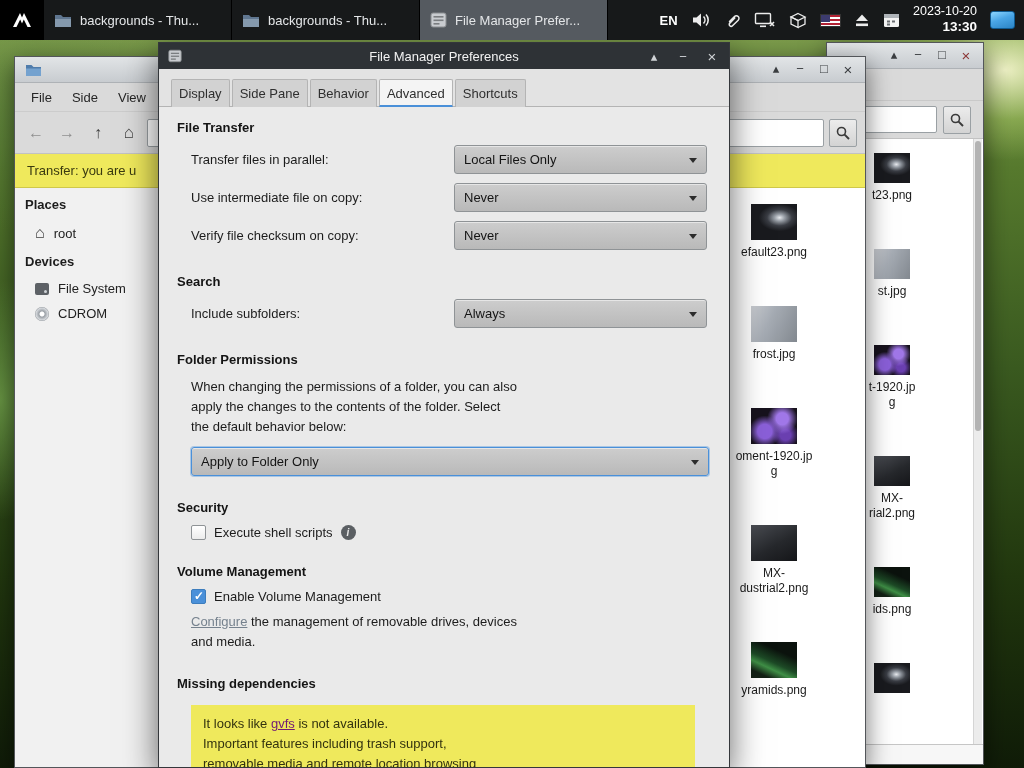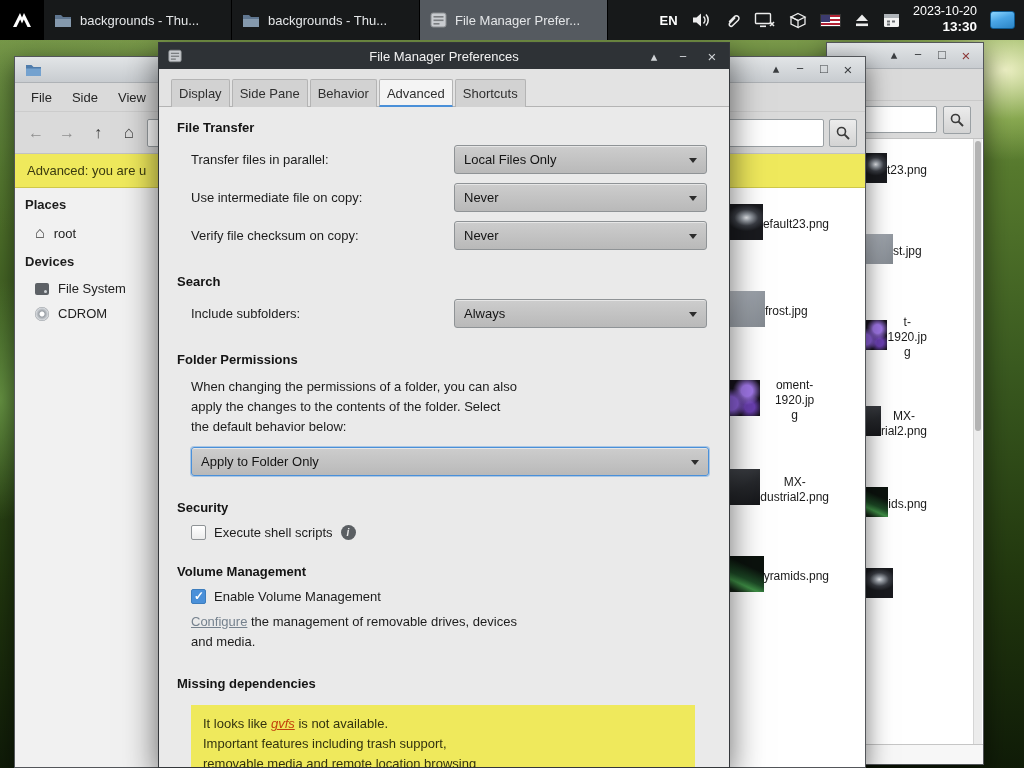--- a/index.html
+++ b/index.html
@@ -56,21 +56,21 @@
   .win1-body { flex:1; display:flex; min-height:0; }
   .sidebar { width:150px; background:#f1f1f1; border-right:1px solid #c6c6c6; padding-top:2px; font-size:13px; color:#222; }
   .side-h { font-weight:bold; padding:7px 10px; color:#1d1d1d; }
   .side-item { display:flex; align-items:center; gap:9px; padding:5px 10px 5px 20px; cursor:pointer; }
   .ic-home2::before { content:"⌂"; font-size:16px; color:#3c3c3c; }
   .drive-ic { width:14px; height:12px; background:#5d6166; border-radius:2px; position:relative; }
   .drive-ic::after { content:""; position:absolute; right:2px; bottom:2px; width:3px; height:3px; border-radius:50%; background:#cfd3d7; }
   .cdrom-ic { width:14px; height:14px; border-radius:50%; background:radial-gradient(circle at 50% 50%, #fff 0 2px, #9aa0a6 3px, #d7dade 6px, #8e9499 7px); }
   .fileview { flex:1; background:#fff; position:relative; overflow:hidden; }
   .fcol { position:absolute; left:554px; top:16px; width:110px; }
-  .fitem { display:flex; align-items:center; margin-bottom:46px; cursor:pointer; }
+  .fitem { display:flex; flex-direction:column; align-items:center; margin-bottom:46px; cursor:pointer; }
   .thumb { width:46px; height:36px; margin-bottom:5px; }
   .fname { font-size:12px; color:#1a1a1a; line-height:15px; text-align:center; }
   .fname span { display:block; }
   
   .dark-swirl { background:radial-gradient(ellipse 60% 50% at 62% 38%, #e8eaee 0%, #9aa0a8 18%, #3a3d44 45%, #191a1e 75%); }
   .frost { background:linear-gradient(115deg,#c9ccd1 0%,#a6acb4 40%,#82888f 100%); }
   .purple-flowers { background:radial-gradient(circle at 30% 65%, #8a5fd8 0 18%, rgba(0,0,0,0) 40%),radial-gradient(circle at 68% 30%, #a077e8 0 15%, rgba(0,0,0,0) 38%),radial-gradient(circle at 75% 75%, #6a3fb0 0 12%, rgba(0,0,0,0) 30%),#17121d; }
   .industrial-dark { background:linear-gradient(150deg,#4a4d53 0%,#26282c 55%,#141518 100%); }
   .green-lights { background:linear-gradient(205deg,#0b120d 30%,#1d4a26 55%,#3f8f46 68%,#132015 85%); }
   
@@ -108,21 +108,21 @@
   .desc { margin:0 0 10px 14px; width:330px; line-height:20px; }
   .chkrow { display:flex; align-items:center; gap:8px; margin:2px 0 0 14px; }
   .cb { width:15px; height:15px; border:1px solid #8f9396; border-radius:2px; background:linear-gradient(#ffffff,#ececec); position:relative; cursor:pointer; flex-shrink:0; }
   .cb.on { background:#4a90d9; border-color:#3d7dbd; }
   .cb.on::after { content:"✓"; position:absolute; left:2px; top:-1px; color:#fff; font-size:12px; font-weight:bold; }
   .info-ic { width:15px; height:15px; border-radius:50%; background:#5b5f63; color:#e9e9e9; font-size:10px; font-weight:bold; font-style:italic;
              display:flex; align-items:center; justify-content:center; }
   .info-ic::before { content:"i"; }
   .cfg { margin:8px 0 0 14px; width:330px; line-height:20px; }
   .link-gray { color:#76828e; text-decoration:underline; cursor:pointer; }
-  .link-blue { color:#c2410c; text-decoration:underline; cursor:pointer;font-style:italic; }
+  .link-blue { color:#701a75; text-decoration:underline; cursor:pointer; }
   .ybox { margin:14px 12px 0 14px; background:#efe95c; padding:9px 12px; line-height:20px; color:#33330f; }
 </style>
 </head>
 <body>
 
 <div class="screen">
 
   <div class="panel">
     <div class="mx-logo">
       <svg width="26" height="26" viewBox="0 0 26 26">
@@ -307,21 +307,21 @@
       <input class="pathfield" value="" style="">
       <div class="magbtn">
         <svg width="16" height="16" viewBox="0 0 16 16">
           <circle cx="6.5" cy="6.5" r="4" fill="none" stroke="#3a3a3a" stroke-width="1.6"></circle>
           <line x1="9.6" y1="9.6" x2="14" y2="14" stroke="#3a3a3a" stroke-width="2"></line>
         </svg>
       </div>
     </div>
 
     <div class="warnbar">
-      <span>Advanced: you are u</span>
+      <span>Transfer: you are u</span>
     </div>
 
     <div class="win1-body">
       <div class="sidebar">
         <div class="side-h">Places</div>
         <div class="side-item">
           <span class="ic-home2"></span>
           <span>root</span>
         </div>
         <div class="side-h">Devices</div>

